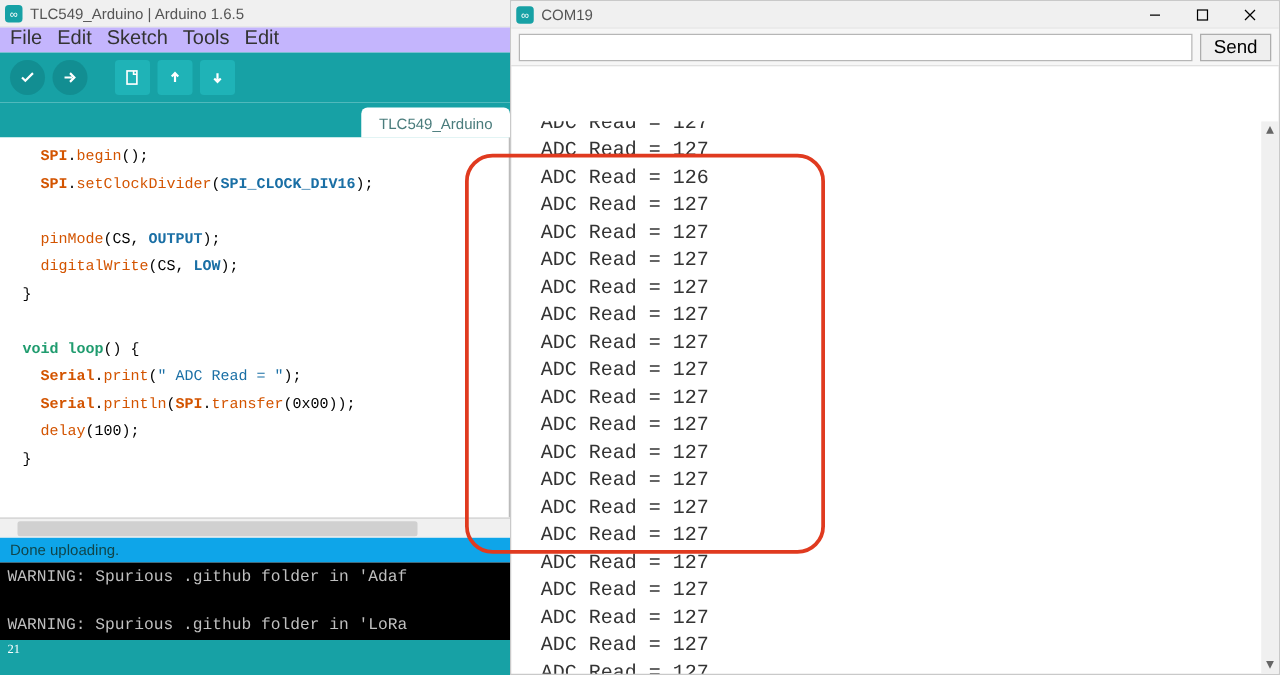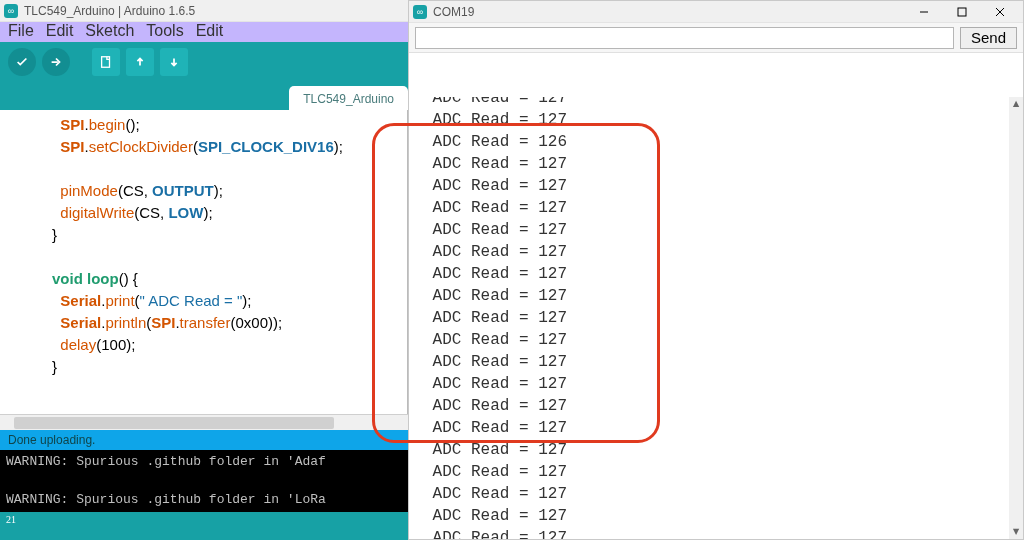--- a/index.html
+++ b/index.html
@@ -103,27 +103,26 @@
 
   
   .editor {
     flex: 1;
     overflow: hidden;
     position: relative;
     background: #fff;
     border-right: 1px solid #bbb;
   }
   .code {
-    font-family: Liberation Sans, sans-serif;
-    font-size: 15px;
+    font-family: Liberation Mono, monospace;
+    font-size: 12px;
     line-height: 22px;
     white-space: pre;
     padding: 4px 0 4px 18px;
     color: #000;
-    margin-left: 34px;
   }
   .st { color: #209c6f; font-weight: bold; }
   .ty { color: #d35400; font-weight: bold; }
   .ds { color: #1a6fa5; font-weight: bold; }
   .fn { color: #d35400; }
   .str{ color: #1a6fa5; }
 
   .hscroll {
     height: 16px;
     background: #f0f0f0;

